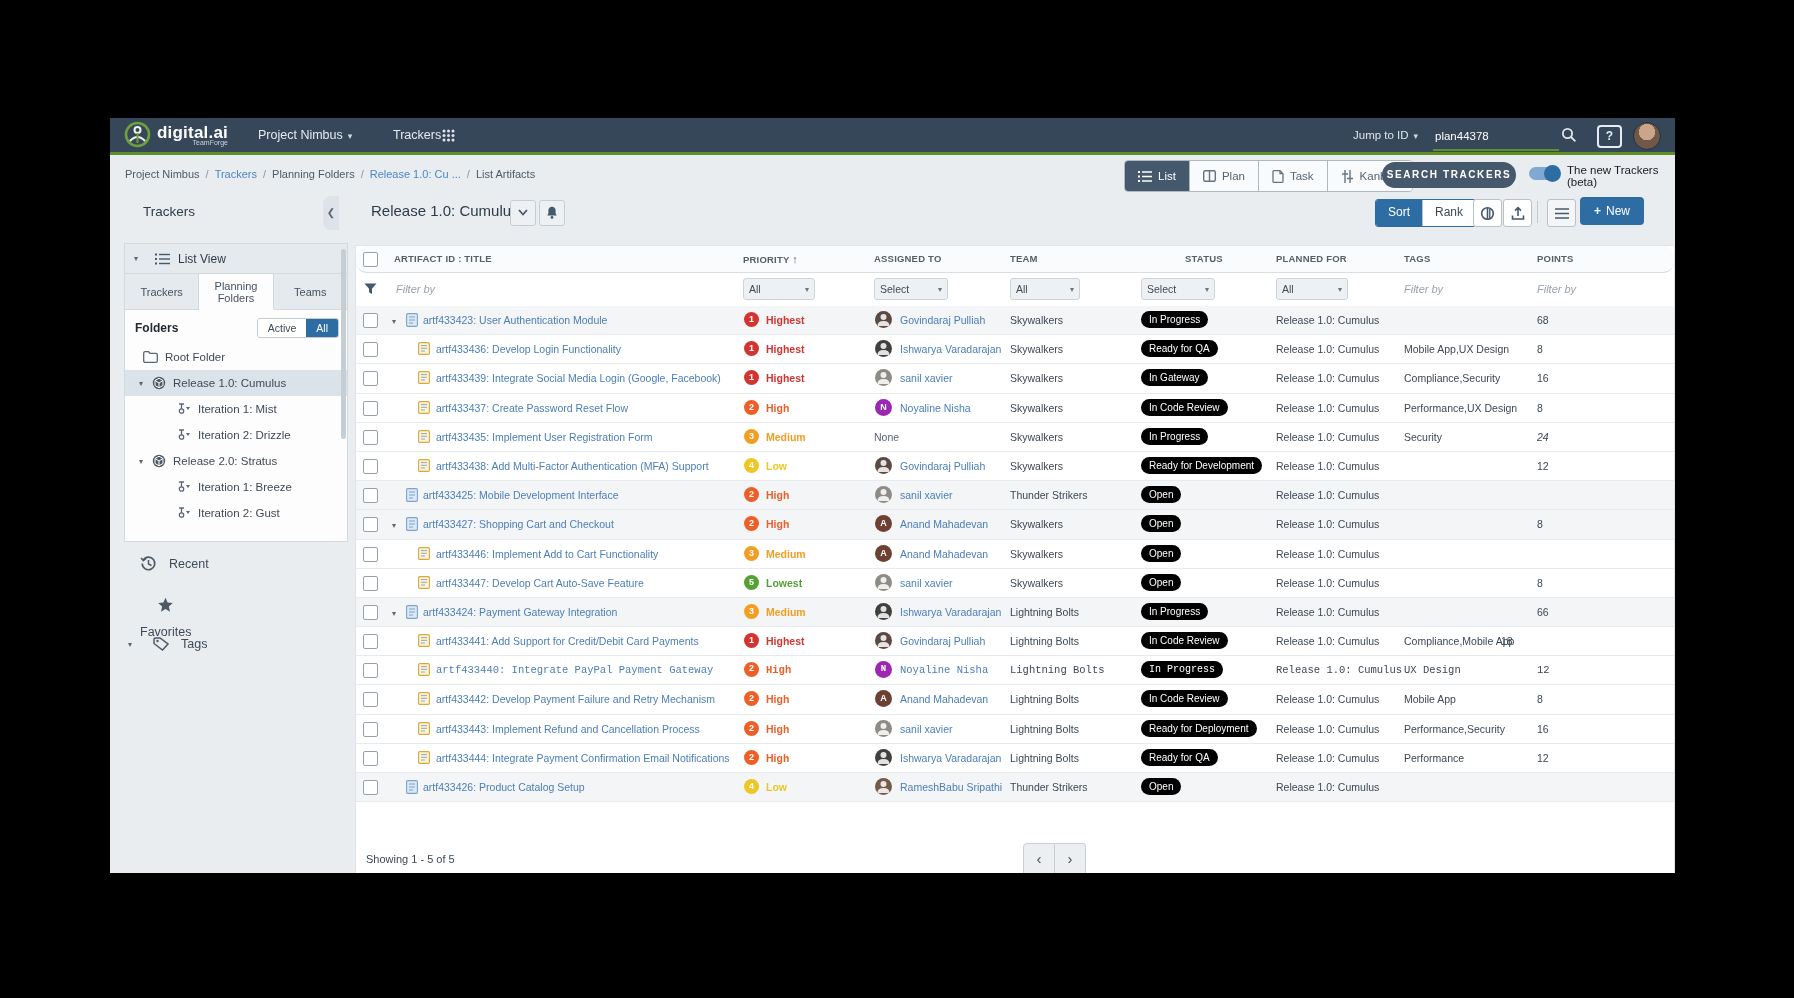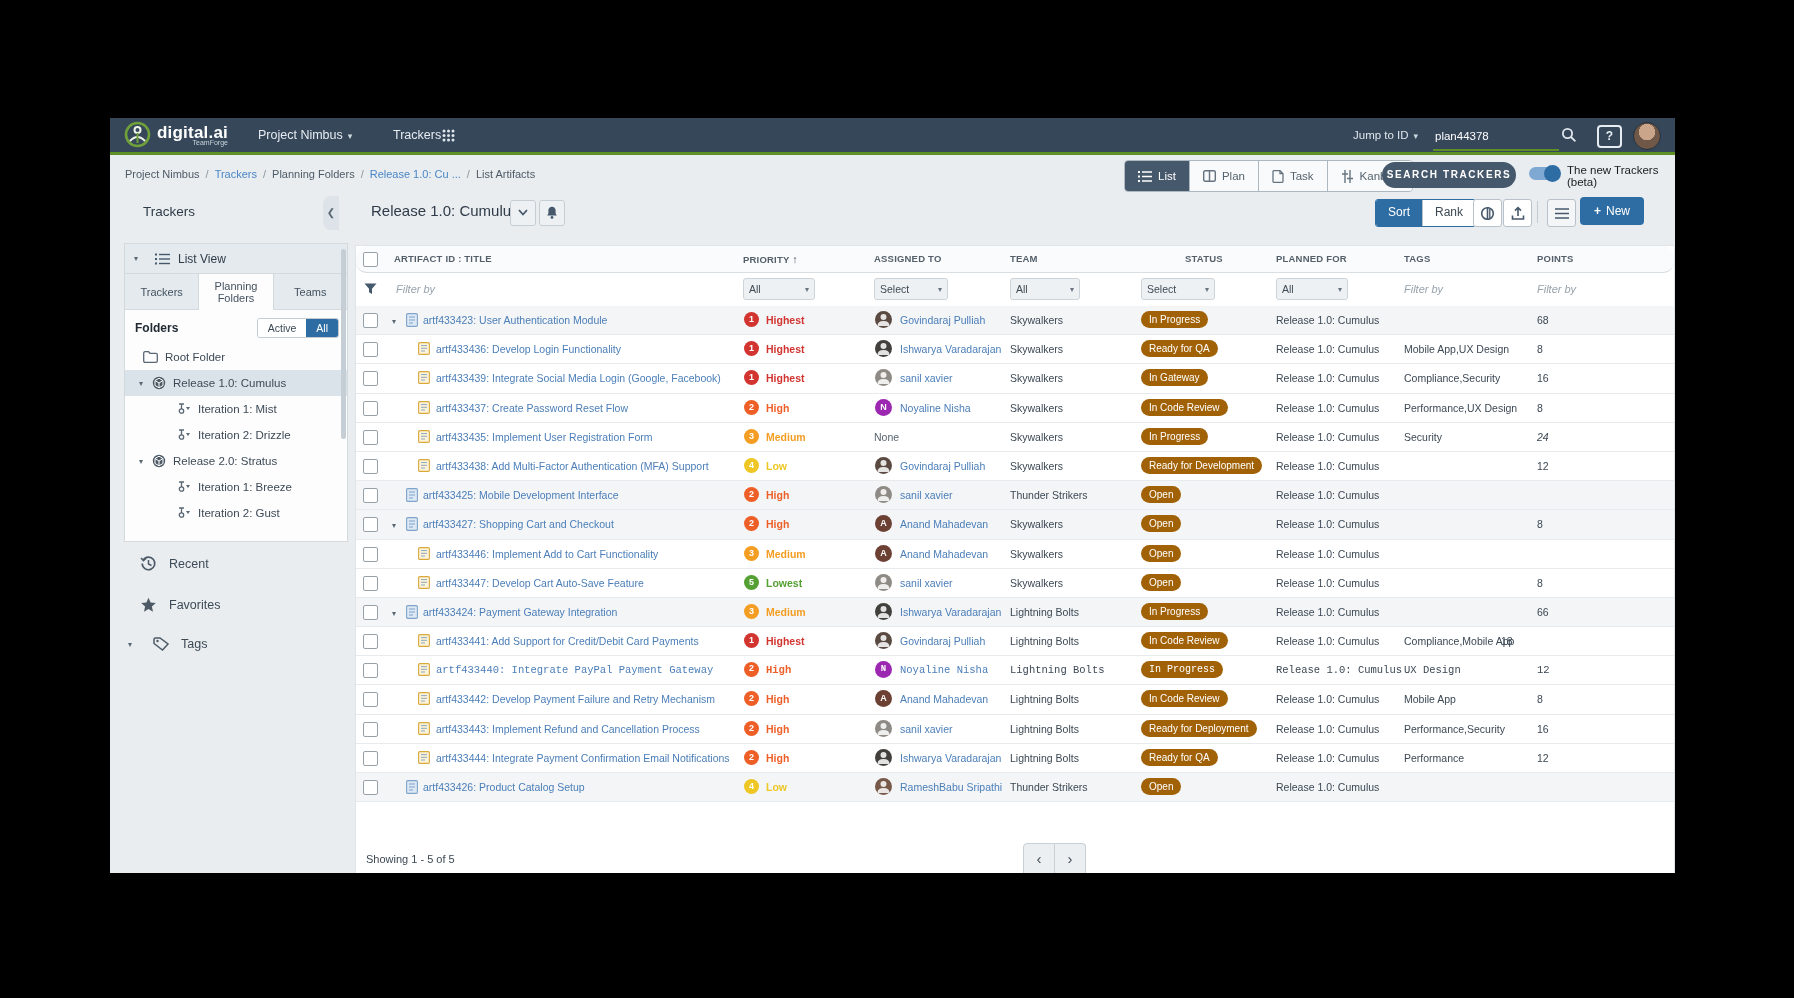--- a/index.html
+++ b/index.html
@@ -91,21 +91,21 @@
   .trow.toplevel{background:#f3f5f7;}
   .rcaret{position:absolute;left:36px;top:11px;font-size:8px;color:#5a6874;}
   .ricon{position:absolute;top:7px;}
   .ttl{position:absolute;font-size:10.5px;line-height:28px;color:#4b7eb8;white-space:nowrap;}
   .pc{position:absolute;left:388px;top:6px;width:15px;height:15px;border-radius:50%;color:#fff;font-size:9px;font-weight:bold;text-align:center;line-height:15px;}
   .plb{position:absolute;left:410px;font-size:10.5px;line-height:28px;font-weight:bold;}
   .av{position:absolute;left:519px;top:5px;width:17px;height:17px;border-radius:50%;color:#fff;font-size:9px;font-weight:bold;text-align:center;line-height:17px;overflow:hidden;}
   .aname{position:absolute;left:544px;font-size:10.5px;line-height:28px;color:#4b7eb8;white-space:nowrap;}
   .aname.none{color:#57636e;}
   .tcell{position:absolute;font-size:10.5px;line-height:28px;color:#3c4854;white-space:nowrap;}
-  .chip{position:absolute;left:785px;top:5px;height:17px;background:#a16207;border-radius:9px;color:#fff;
+  .chip{position:absolute;left:785px;top:5px;height:17px;background:#000000;border-radius:9px;color:#fff;
         font-size:10px;line-height:17px;padding:0 8px;white-space:nowrap;}
   .paging{position:absolute;left:10px;top:607px;font-size:11px;color:#3c4854;}
   .pgwrap{position:absolute;left:667px;top:597px;display:flex;}
   .pgbtn{width:30px;height:32px;background:#eceff1;border:1px solid #c8d0d6;color:#3f4a55;font-size:15px;
          text-align:center;line-height:30px;}
   .pgbtn.prev{border-radius:4px 0 0 4px;}
   .pgbtn.next{border-radius:0 4px 4px 0;border-left:none;}
   svg{display:block;}
 </style>
 </head>
@@ -374,21 +374,21 @@
       <div class="side-link" style="top: 437px; left: 30px;">
         <span>
           <svg width="17" height="17" viewBox="0 0 17 17">
             <path d="M3.2 5 A6.3 6.3 0 1 1 2.2 8.5" fill="none" stroke="#4d5a66" stroke-width="1.7"></path>
             <path d="M1 3 L3.4 5.6 L6 3.4" fill="none" stroke="#4d5a66" stroke-width="1.5"></path>
             <path d="M8.5 5 L8.5 9 L11.5 10.5" fill="none" stroke="#4d5a66" stroke-width="1.5"></path>
           </svg>
         </span>
         <span>Recent</span>
       </div>
-      <div class="side-link" style="top: 479px; left: 30px;">
+      <div class="side-link" style="top: 479px; left: 30px; flex-direction: column;">
         <span>
           <svg width="17" height="16" viewBox="0 0 17 16">
             <path d="M8.5 0.8 L10.6 5.6 L15.8 6.1 L11.9 9.6 L13 14.7 L8.5 12 L4 14.7 L5.1 9.6 L1.2 6.1 L6.4 5.6 Z" fill="#4d5a66"></path>
           </svg>
         </span>
         <span>Favorites</span>
       </div>
       <div class="side-link" style="top: 519px; left: 18px;">
         <span class="tcaret">▾</span>
         <span>

